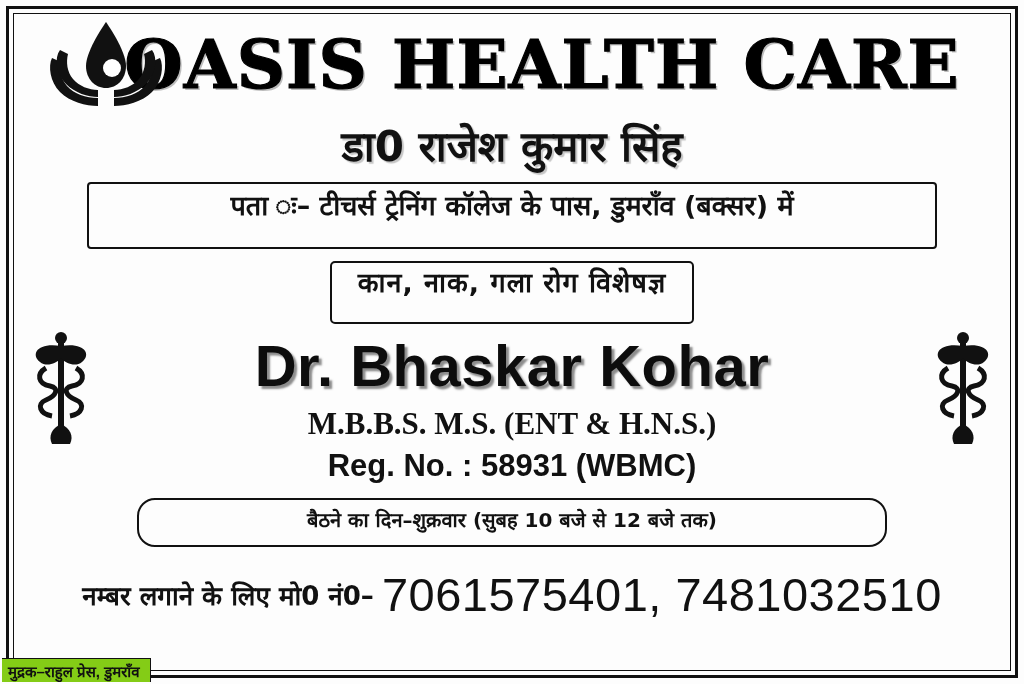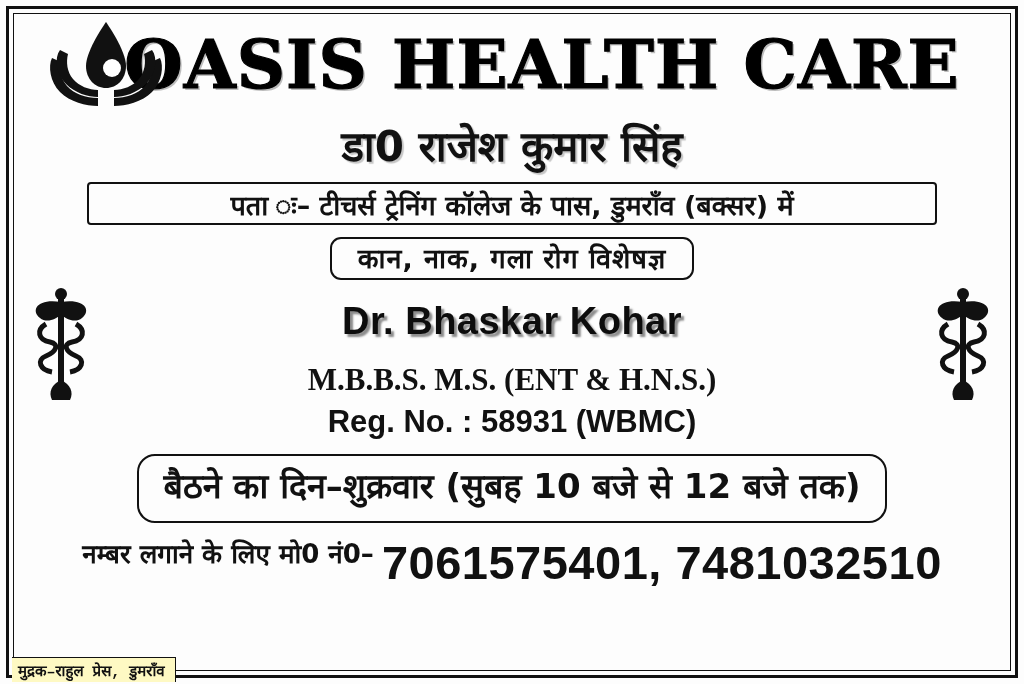--- a/index.html
+++ b/index.html
@@ -95,38 +95,38 @@
     font-weight: bold;
     font-size: 25px;
     margin-top: 10px;
   }
 
   
   .address-box {
     margin-top: 12px;
     border: 2.5px solid #111;
     border-radius: 4px;
-    padding: 5px 18px 0 18px;
+    padding: 5px 18px 24px 18px;
     width: 86%;
     text-align: center;
     box-sizing: border-box;
   }
   .address-text {
     font-family: "DejaVu Sans", sans-serif;
     font-weight: bold;
     font-size: 27px;
     line-height: 1.25;
   }
 
   
   .specialty-box {
     margin-top: 12px;
     border: 2.5px solid #111;
-    border-radius: 11px;
-    padding: 2px 26px 2px 26px;
+    border-radius: 5px;
+    padding: 2px 26px 22px 26px;
     text-align: center;
   }
   .specialty-text {
     font-family: "DejaVu Sans", sans-serif;
     font-weight: bold;
     font-size: 27px;
     letter-spacing: 1px;
     line-height: 1.3;
   }
 
@@ -145,21 +145,21 @@
     top: 0px;
     width: 70px;
     height: 120px;
   }
   .caduceus.left { left: 8px; }
   .caduceus.right { right: 8px; }
 
   .doctor-name {
     font-family: "Liberation Sans", sans-serif;
     font-weight: bold;
-    font-size: 38px;
+    font-size: 58px;
     letter-spacing: 0.5px;
     color: #0d0d0d;
     text-shadow: 3px 3px 2px rgba(120,120,120,0.85);
     white-space: nowrap;
   }
   .qualification {
     font-family: Liberation Serif, serif;
     font-weight: bold;
     font-size: 31px;
     margin-top: 4px;
@@ -177,57 +177,57 @@
     border: 2.5px solid #111;
     border-radius: 18px;
     padding: 6px 22px 10px 22px;
     text-align: center;
     width: 76%;
     box-sizing: border-box;
   }
   .timing-line {
     font-family: "DejaVu Sans", sans-serif;
     font-weight: bold;
-    font-size: 34px;
+    font-size: 20px;
     line-height: 1.45;
   }
 
   
   .phone-row {
-    margin-top: 12px;
+    margin-top: 20px;
     width: 100%;
     display: flex;
-    align-items: flex-start;
+    align-items: center;
     justify-content: center;
     gap: 8px;
   }
   .phone-label {
     font-family: "DejaVu Sans", sans-serif;
     font-weight: bold;
     font-size: 26px;
   }
   .phone-numbers {
     font-family: "Liberation Sans", sans-serif;
-    font-weight: bold;
+    font-weight: normal;
     font-size: 47px;
     letter-spacing: 0.5px;
   }
 
   
   .printer {
     position: absolute;
-    left: 12px;
+    left: 2px;
     bottom: 2px;
     border-top: 1.5px solid #111;
     border-right: 1.5px solid #111;
     padding: 2px 10px 1px 6px;
-    font-family: Liberation Mono, monospace;
+    font-family: Liberation Sans, sans-serif;
     font-weight: bold;
     font-size: 15px;
-    background: #fef9c3;
+    background: #84cc16;
   }
 </style>
 </head>
 <body>
 
 <div class="poster">
   <div class="outer-border"></div>
   <div class="inner-border"></div>
 
   <div class="content">

